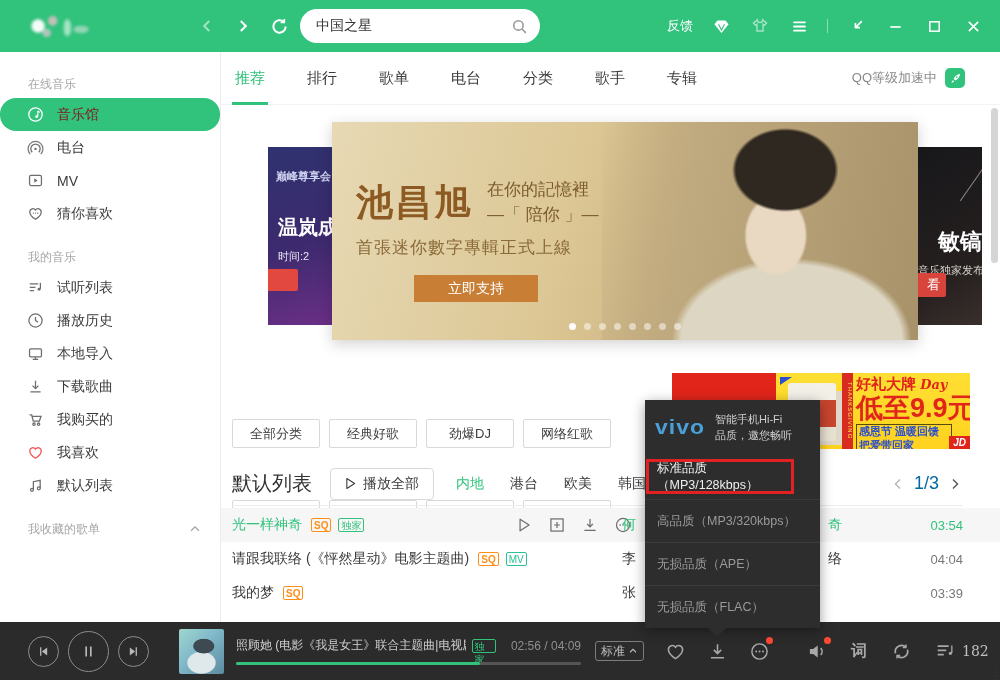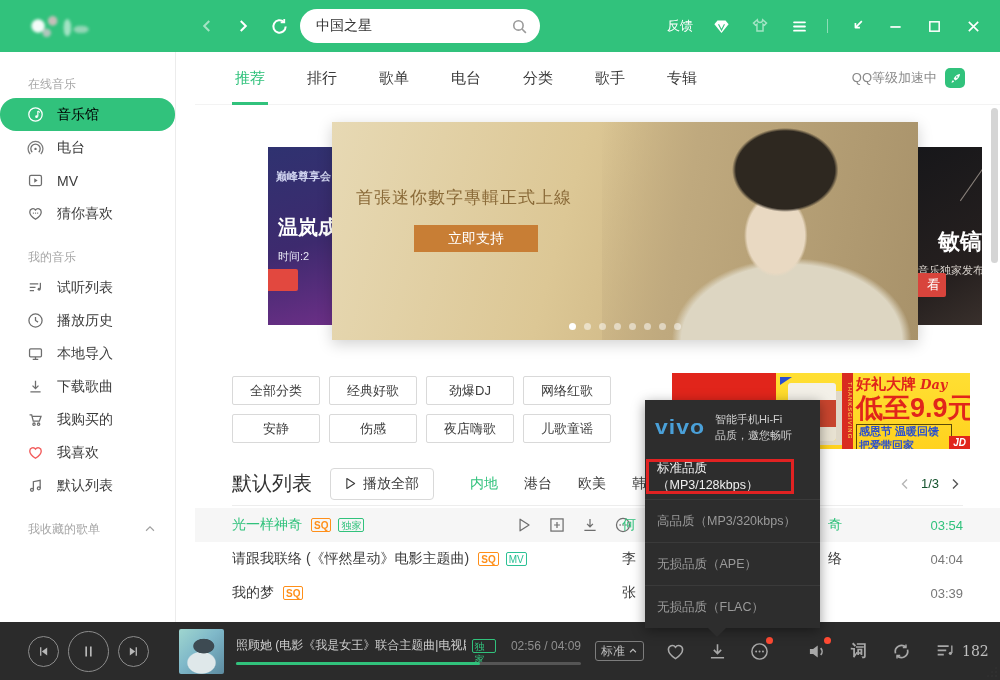--- a/index.html
+++ b/index.html
@@ -22,29 +22,29 @@
   .tb-btn { width:22px; height:22px; display:flex; align-items:center; justify-content:center; cursor:pointer; }
   .search-pill { margin-left:10px; width:240px; height:34px; background:#fff; border-radius:17px;
     display:flex; align-items:center; padding:0 12px 0 16px; }
   .search-pill input { border:none; outline:none; flex:1; font-size:14px; color:#333;
     font-family:inherit; background:transparent; }
   .tb-right { margin-left:auto; display:flex; align-items:center; gap:17px; padding-right:16px; }
   .tb-feedback { color:#fff; font-size:13px; cursor:pointer; }
   .tb-divider { width:1px; height:14px; background:rgba(255,255,255,.45); }
 
   
-  .sidebar { position:absolute; left:0; top:52px; width:176px; height:570px; background:#fff;
+  .sidebar { position:absolute; left:0; top:52px; width:221px; height:570px; background:#fff;
     border-right:1px solid #ececec; padding-top:18px; z-index:5; }
   .side-header { height:28px; line-height:28px; padding:0 18px 0 28px; color:#a6a6a6; font-size:12px;
     margin-top:13px; display:flex; align-items:center; }
   .side-header .hdr-ic { margin-left:auto; display:flex; gap:14px; }
   .side-item { height:33px; display:flex; align-items:center; padding-left:27px; gap:13px;
     font-size:14px; color:#3c3c3c; cursor:pointer; }
   .side-item .ic { width:17px; height:17px; color:#6e6e6e; }
-  .side-item.active { background:#31c27c; color:#000000;border-radius:16px; }
+  .side-item.active { background:#31c27c; color:#7f1d1d;border-radius:16px; }
   .side-item.active .ic { color:#fff; }
   .ic-red { color:#f25d5d !important; }
 
   
   .main { position:absolute; left:195px; top:52px; width:805px; height:570px; background:#fff; overflow:hidden; }
   .tabbar { height:53px; display:flex; align-items:center; padding:0 35px 0 40px; border-bottom:1px solid #f3f3f3; }
   .tab { font-size:15px; color:#3c3c3c; margin-right:42px; cursor:pointer; height:53px;
     display:flex; align-items:center; position:relative; }
   .tab.active { color:#31c27c; }
   .tab.active::after { content:""; position:absolute; left:50%; transform:translateX(-50%);
@@ -83,21 +83,21 @@
   .bn-sub { color:#8a6a38; font-size:17px; margin-top:8px; letter-spacing:1px; }
   .bn-btn { margin:16px 0 0 58px; width:124px; height:27px; background:#c87e35; color:#fff; font-size:14px;
     display:flex; align-items:center; justify-content:center; cursor:pointer; }
   .dots { position:absolute; left:0; right:0; bottom:10px; display:flex; justify-content:center; gap:8px; }
   .dot { width:7px; height:7px; border-radius:50%; background:rgba(255,255,255,.5); cursor:pointer; }
   .dot.on { background:#fff; }
 
   
   .cats { position:absolute; left:37px; top:324px; width:390px; display:flex; flex-wrap:wrap; gap:9px; }
   .cat-btn { width:88px; height:29px; border:1px solid #d9d9d9; border-radius:2px; background:#fff;
-    color:#3c3c3c; font-size:13px; display:flex; align-items:center; justify-content:center; cursor:pointer; }
+    color:#3c3c3c; font-size:13px; display:flex; align-items:center; justify-content:center; cursor:pointer;margin-top:43px; }
 
   
   .jd-ad { position:absolute; left:477px; top:321px; width:298px; height:76px; display:flex; overflow:hidden; cursor:pointer; }
   .jd-red { width:104px; height:100%; background:#e1251b; color:#fff; font-weight:bold; font-size:20px;
     display:flex; align-items:center; justify-content:center; letter-spacing:1px; }
   .jd-yellow { position:relative; flex:1; background:linear-gradient(180deg,#ffdf33,#ffd21e); overflow:hidden; }
   .jd-tri { position:absolute; left:4px; top:4px; width:0; height:0;
     border-top:8px solid #2a4fd0; border-right:12px solid transparent; }
   .jd-cans { position:absolute; left:12px; top:10px; width:48px; height:58px; border-radius:3px;
     background:linear-gradient(180deg,#f3f0e8 0 30%,#c8452e 30% 75%,#e8e2d2 75% 100%);
@@ -112,24 +112,24 @@
     font-weight:bold; line-height:1.25; white-space:nowrap; width:96px; }
   .jd-logo { position:absolute; right:0; bottom:0; background:#e1251b; color:#fff; font-weight:bold;
     font-size:10px; font-style:italic; padding:1px 4px; }
 
   
   .ns-head { position:absolute; left:37px; right:37px; top:410px; height:44px; display:flex; align-items:center;
     border-bottom:1px solid #ededed; }
   .ns-title { font-size:20px; color:#333; }
   .play-all { margin-left:18px; height:32px; border:1px solid #d9d9d9; border-radius:4px; padding:0 14px;
     display:flex; align-items:center; gap:7px; font-size:14px; color:#3c3c3c; cursor:pointer; background:#fff; }
-  .ns-tabs { display:flex; align-items:center; gap:26px; margin-left:36px; }
+  .ns-tabs { display:flex; align-items:center; gap:26px; margin-left:22px; }
   .ns-tab { font-size:14px; color:#3c3c3c; cursor:pointer; }
   .ns-tab.active { color:#31c27c; }
-  .ns-pg { margin-left:auto; display:flex; align-items:center; gap:8px; color:#14532d; font-size:13px;text-align:center; }
+  .ns-pg { margin-left:auto; display:flex; align-items:center; gap:8px; color:#0369a1; font-size:18px;text-align:center; }
   .pg-arrow { width:16px; height:16px; color:#b5b5b5; cursor:pointer; }
 
   .song-rows { position:absolute; left:0; right:0; top:456px; }
   .song-row { position:relative; height:34px; display:flex; align-items:center; padding-left:37px; cursor:default; }
   .song-row.hover { background:#f6f6f6; }
   .s-title { font-size:14px; color:#3c3c3c; margin-right:9px; white-space:nowrap; }
   .s-title.playing { color:#31c27c; }
   .badge { font-size:10px; border-radius:2px; padding:0 2px; height:14px; line-height:13px; margin-right:7px; font-weight:bold; }
   .badge-sq { color:#ff8f19; border:1px solid #ff8f19; }
   .badge-ex { color:#31c27c; border:1px solid #31c27c; font-weight:normal; }
@@ -431,20 +431,27 @@
   <div class="carousel">
     <div class="bn-side bn-left">
       <div class="brand">巅峰尊享会</div>
       <div class="big">温岚成</div>
       <div class="small">时间:2</div>
       <div class="stub-btn"></div>
     </div>
     <div class="bn-center">
       <div class="bn-photo"></div>
       <div class="bn-texts">
+        <div class="bn-row1">
+          <span class="bn-artist">池昌旭</span>
+          <span class="bn-tag">
+            <div>在你的記憶裡</div>
+            <div style="text-align:center">—「 陪你 」—</div>
+          </span>
+        </div>
         <div class="bn-sub">首張迷你數字專輯正式上線</div>
         <div class="bn-btn">立即支持</div>
       </div>
       <div class="dots">
         <span class="dot on"></span>
         <span class="dot"></span>
         <span class="dot"></span>
         <span class="dot"></span>
         <span class="dot"></span>
         <span class="dot"></span>

